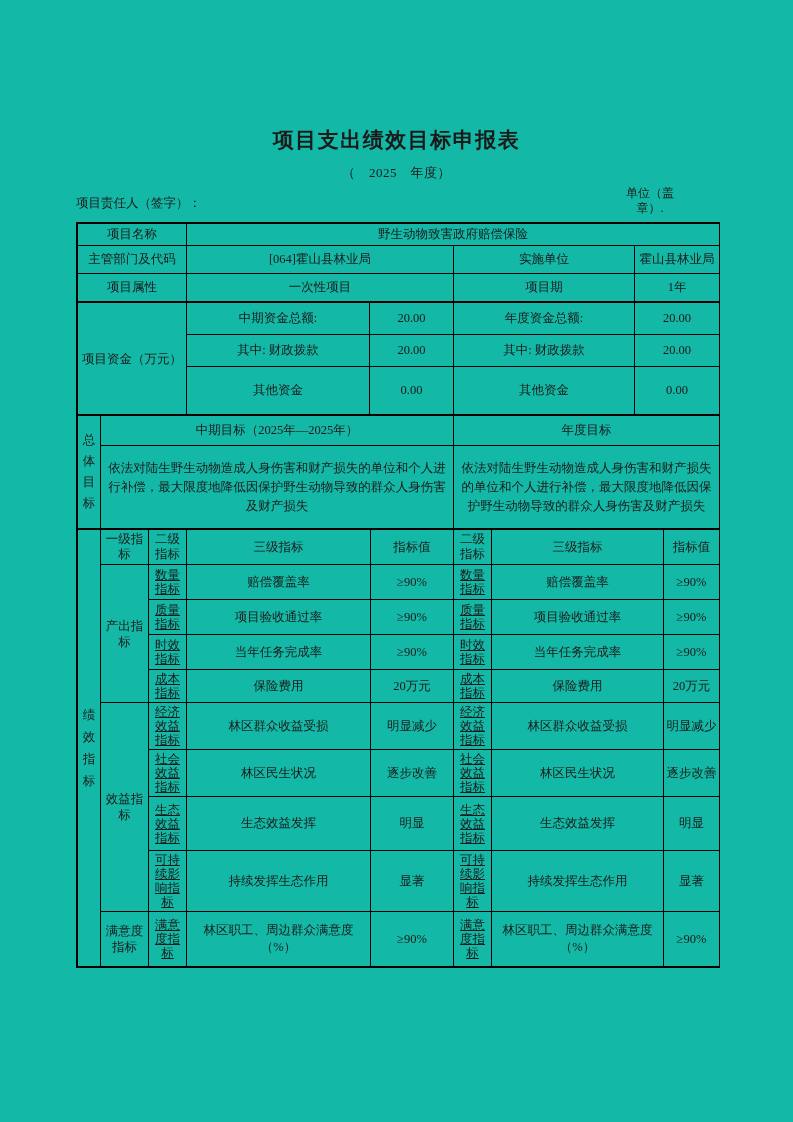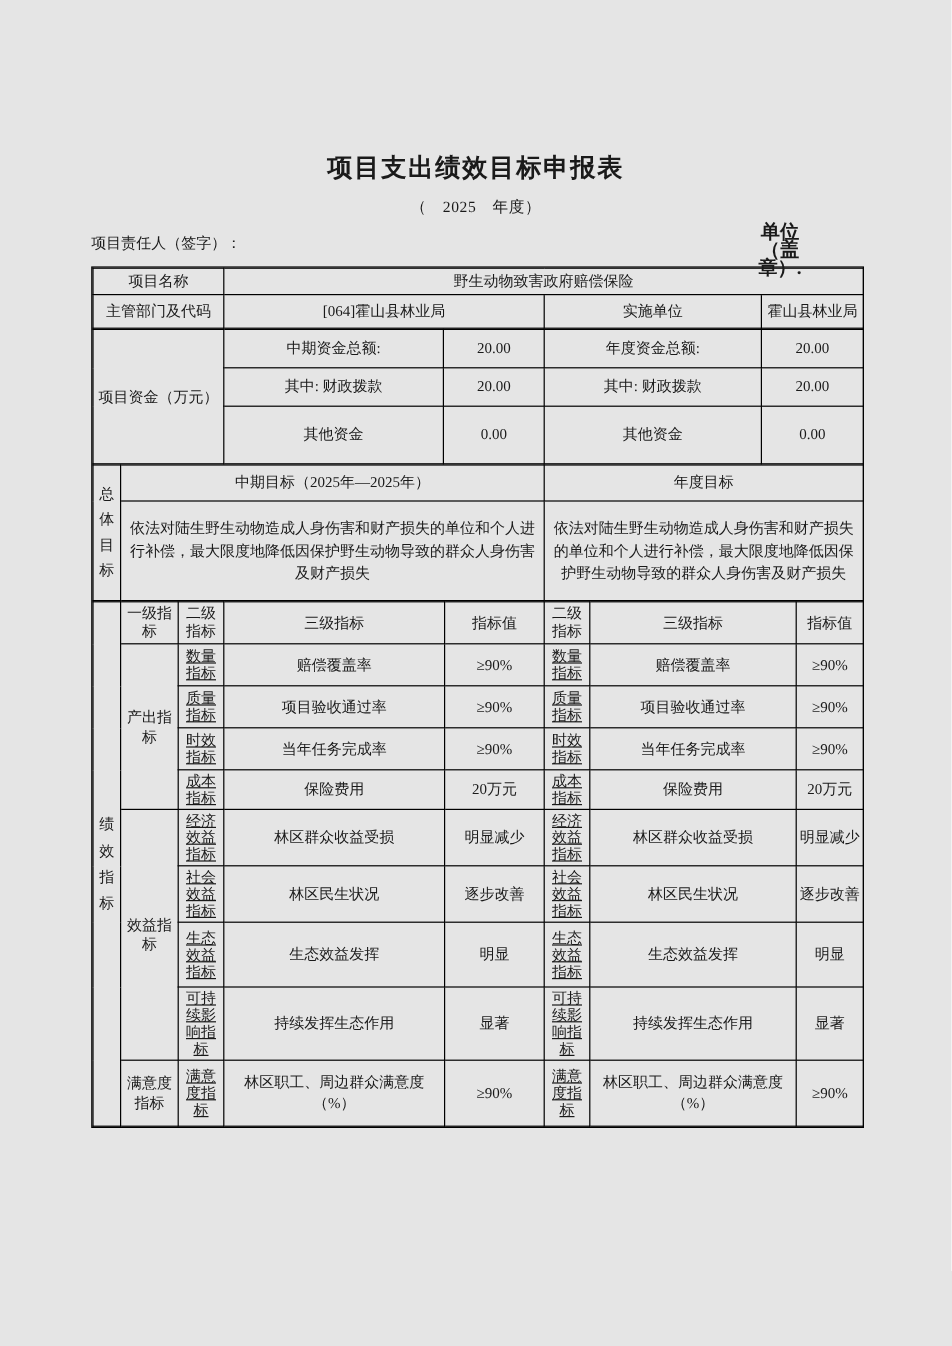--- a/index.html
+++ b/index.html
@@ -1,19 +1,19 @@
 <!DOCTYPE html>
 <html><head>
 <meta charset="utf-8">
 <style>
   html,body{margin:0;padding:0;background:#ffffff;}
   .page{
     position:relative;
     width:793px;height:1122px;
-    background:#e5e5e5;
+    background:#14b8a6;
     font-family:"Liberation Serif","DejaVu Serif",serif;
     color:#1a1a1a;
     overflow:hidden;
   }
   .title{
     margin:0;padding-top:126px;
     text-align:center;
     font-size:21px;font-weight:bold;letter-spacing:1.5px;
   }
   .subtitle{
@@ -24,21 +24,21 @@
   }
   .meta{
     position:relative;
     margin:4px 75px 0 76px;
     height:36px;
     font-size:12.5px;
   }
   .signer{position:absolute;left:0;top:9px;}
   .unit{
     position:absolute;left:545px;top:0;width:58px;
-    font-size:16px;line-height:15px;text-align:center;font-weight:bold;
+    font-size:12px;line-height:15px;text-align:center;
   }
   .form{
     margin-left:76px;width:642px;
     border:1px solid #000;
   }
   table.t{
     border-collapse:collapse;table-layout:fixed;width:642px;
   }
   table.t td{
     border:1px solid #000;
@@ -90,20 +90,26 @@
           <tr style="height:20px">
         <td>项目名称</td>
         <td colspan="3">野生动物致害政府赔偿保险</td>
       </tr>
       <tr style="height:28px">
         <td>主管部门及代码</td>
         <td>[064]霍山县林业局</td>
         <td>实施单位</td>
         <td>霍山县林业局</td>
       </tr>
+      <tr style="height:28px">
+        <td>项目属性</td>
+        <td>一次性项目</td>
+        <td>项目期</td>
+        <td>1年</td>
+      </tr>
     </tbody>
       </table>
 
     <table class="t">
       <colgroup>
           <col style="width:109px">
           <col style="width:183px">
           <col style="width:84px">
           <col style="width:181px">
           <col style="width:85px">

